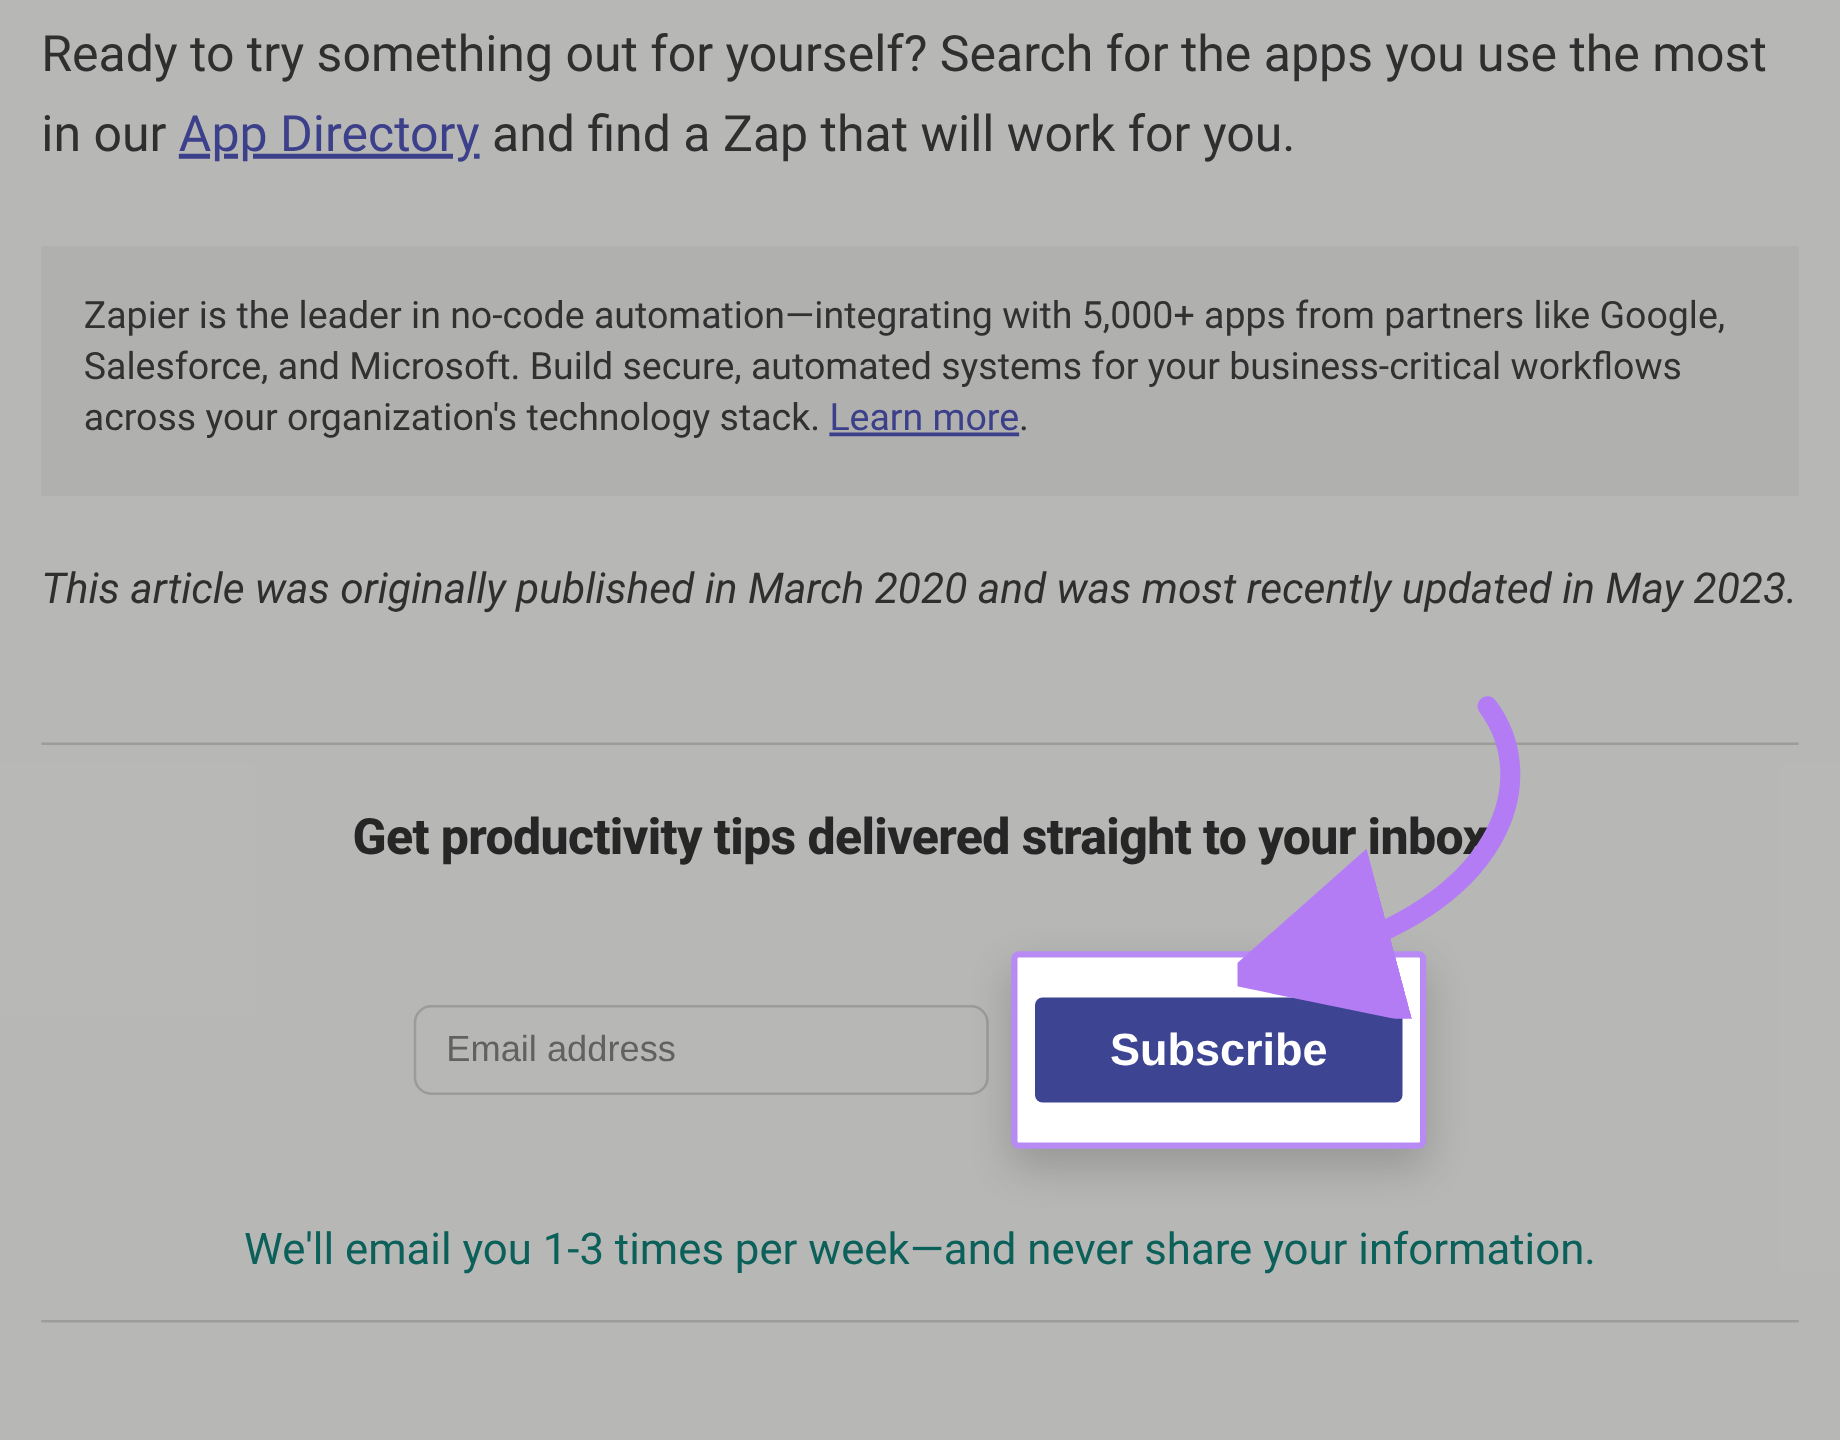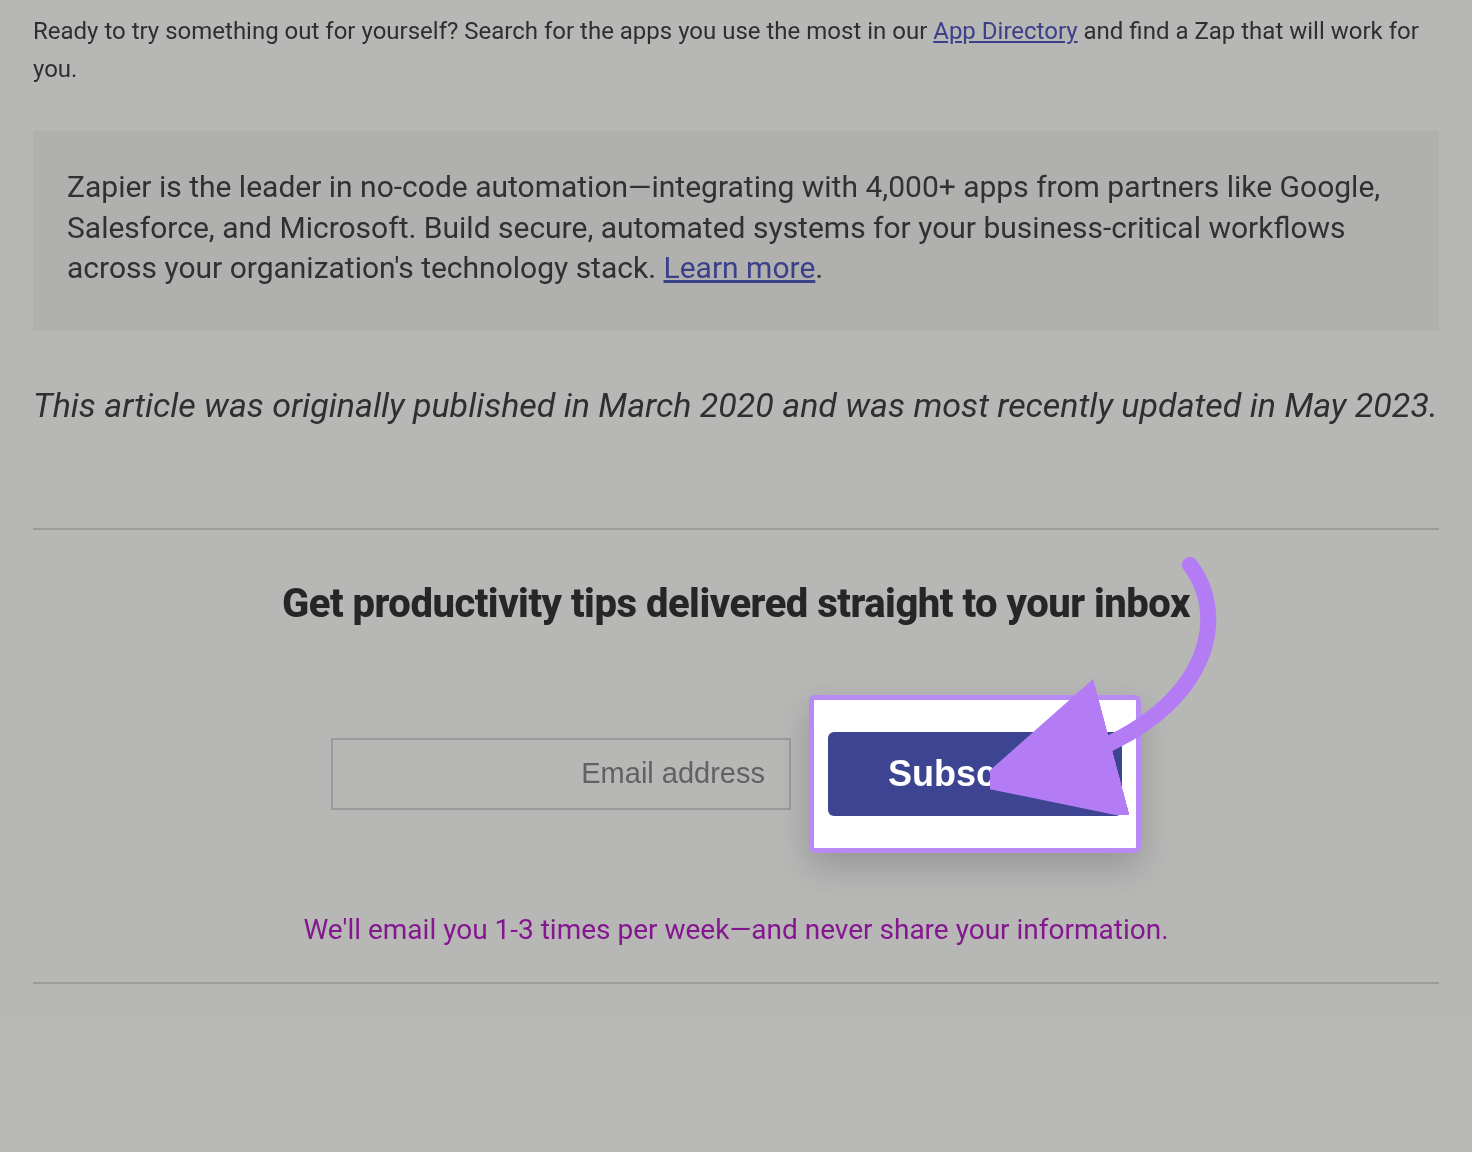--- a/index.html
+++ b/index.html
@@ -19,24 +19,24 @@
     z-index: 50;
     pointer-events: none;
   }
 
   .content {
     padding: 12px 33px 0 33px;
     color: #3b3b3b;
   }
 
   .intro {
-    font-size: 24px;
+    font-size: 40px;
     line-height: 1.6;
     color: #3a3a3a;
-    margin-bottom: 42px;
+    margin-bottom: 57px;
   }
   .intro a {
     color: #4a4da8;
     text-decoration: underline;
   }
 
   .callout {
     background: #d7d7d6;
     padding: 36px 34px 42px 34px;
     font-size: 30px;
@@ -81,24 +81,23 @@
     gap: 18px;
     margin-bottom: 60px;
   }
 
   .email-input {
     width: 460px;
     height: 72px;
     font-size: 29px;
     padding: 0 24px;
     border: 2px solid #bdbdbd;
-    border-radius: 0;
+    border-radius: 14px;
     background: transparent;
     color: #a16207;
-    text-align: right;
   }
   .email-input::placeholder { color: #777; }
 
   .subscribe-wrap {
     position: relative;
     z-index: 100; 
     padding: 32px 14px;
     background: #ffffff;
     border: 5px solid #b78bf3;
     border-radius: 6px;
@@ -114,22 +113,22 @@
     background: #3d4592;
     color: #fff;
     font-size: 36px;
     font-weight: 700;
     border: none;
     border-radius: 6px;
     cursor: pointer;
   }
 
   .disclaimer {
-    font-size: 28px;
-    color: #a21caf;
+    font-size: 35px;
+    color: #0f766e;
   }
 
   
   .arrow {
     position: absolute;
     top: 555px;
     left: 990px;
     width: 260px;
     height: 260px;
     z-index: 120;
@@ -139,21 +138,21 @@
 </head>
 <body>
 
 <div class="content">
 
   <p class="intro">
     <span>Ready to try something out for yourself? Search for the apps you use the most in our </span><a href="#">App Directory</a><span> and find a Zap that will work for you.</span>
   </p>
 
   <div class="callout">
-    <span>Zapier is the leader in no-code automation—integrating with 4,000+ apps from partners like Google, Salesforce, and Microsoft. Build secure, automated systems for your business-critical workflows across your organization's technology stack. </span><a href="#">Learn more</a><span>.</span>
+    <span>Zapier is the leader in no-code automation—integrating with 5,000+ apps from partners like Google, Salesforce, and Microsoft. Build secure, automated systems for your business-critical workflows across your organization's technology stack. </span><a href="#">Learn more</a><span>.</span>
   </div>
 
   <p class="meta">This article was originally published in March 2020 and was most recently updated in May 2023.</p>
 
   <hr class="divider">
 
   <div class="signup">
     <h2 class="signup-heading">Get productivity tips delivered straight to your inbox</h2>
 
     <div class="form-row">

